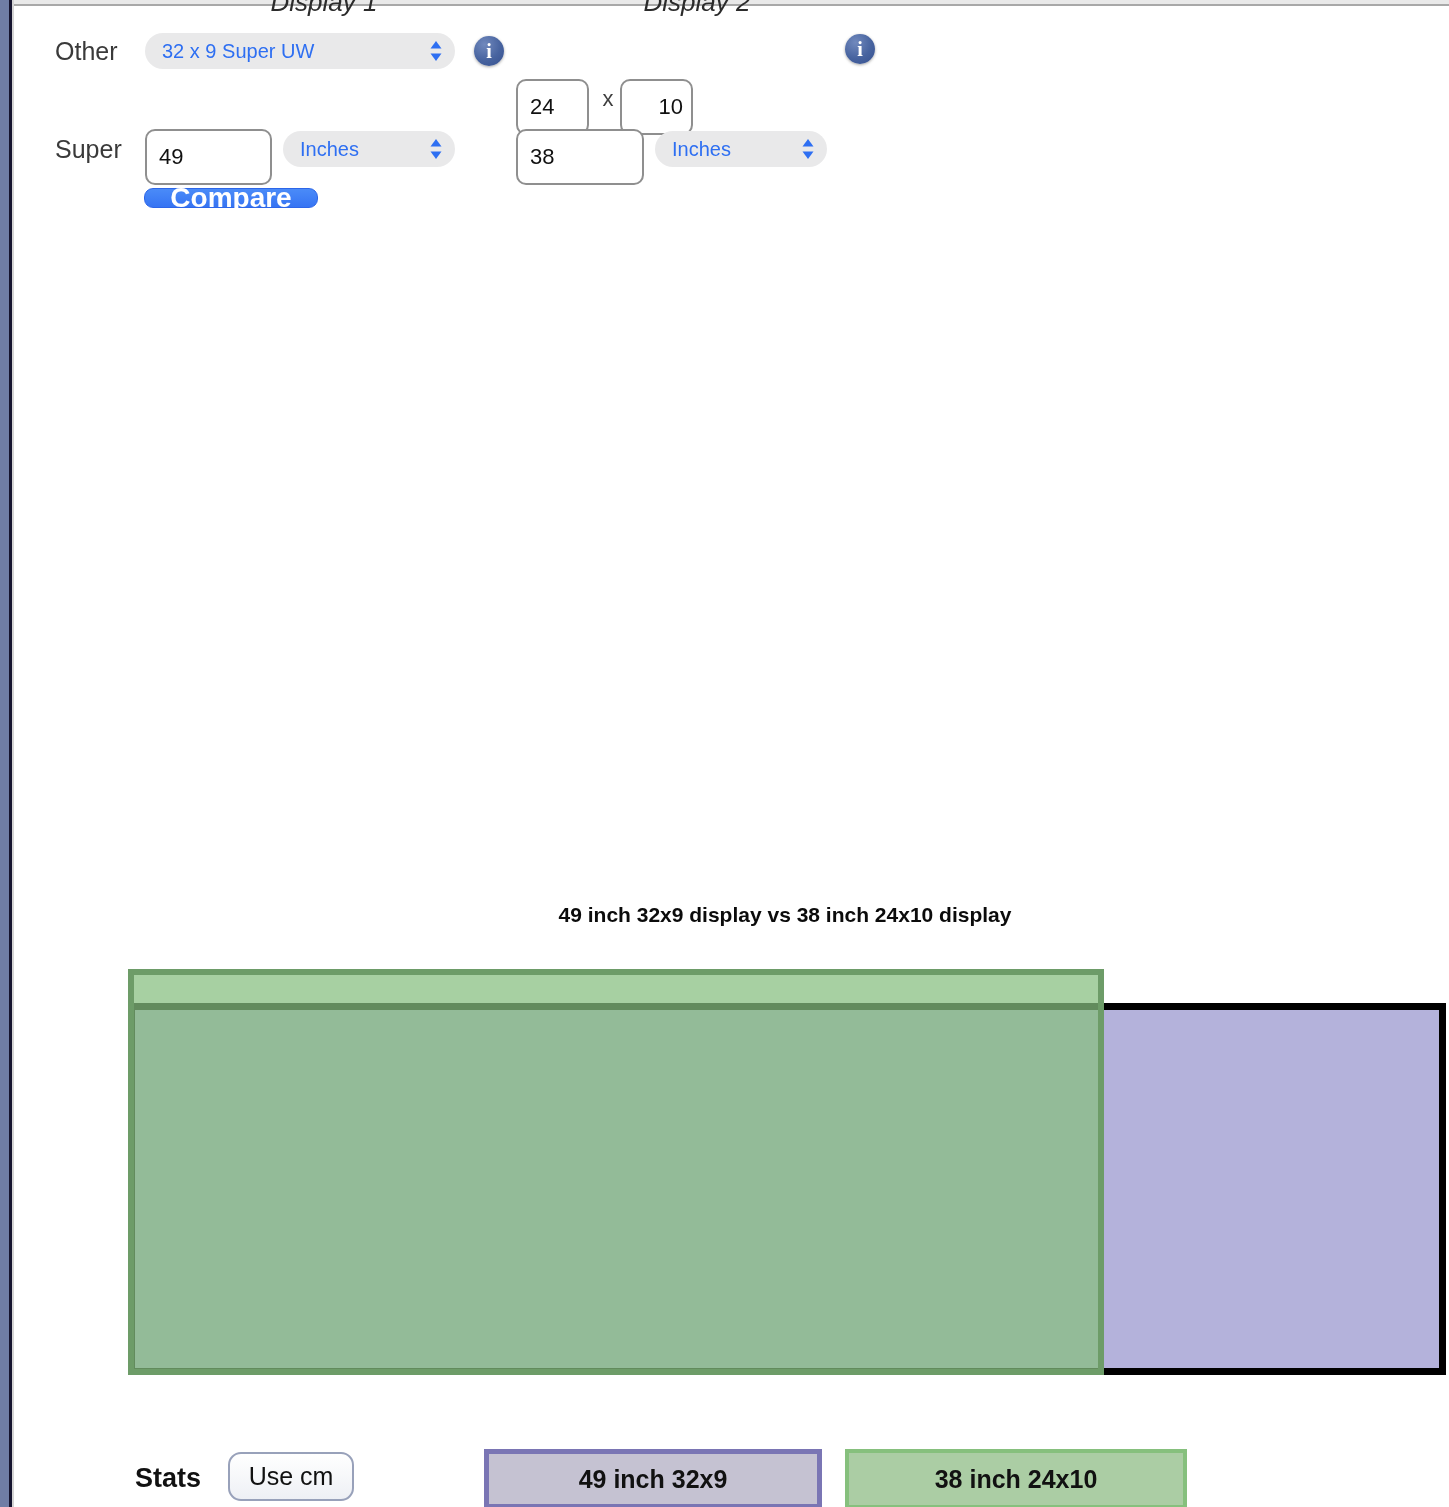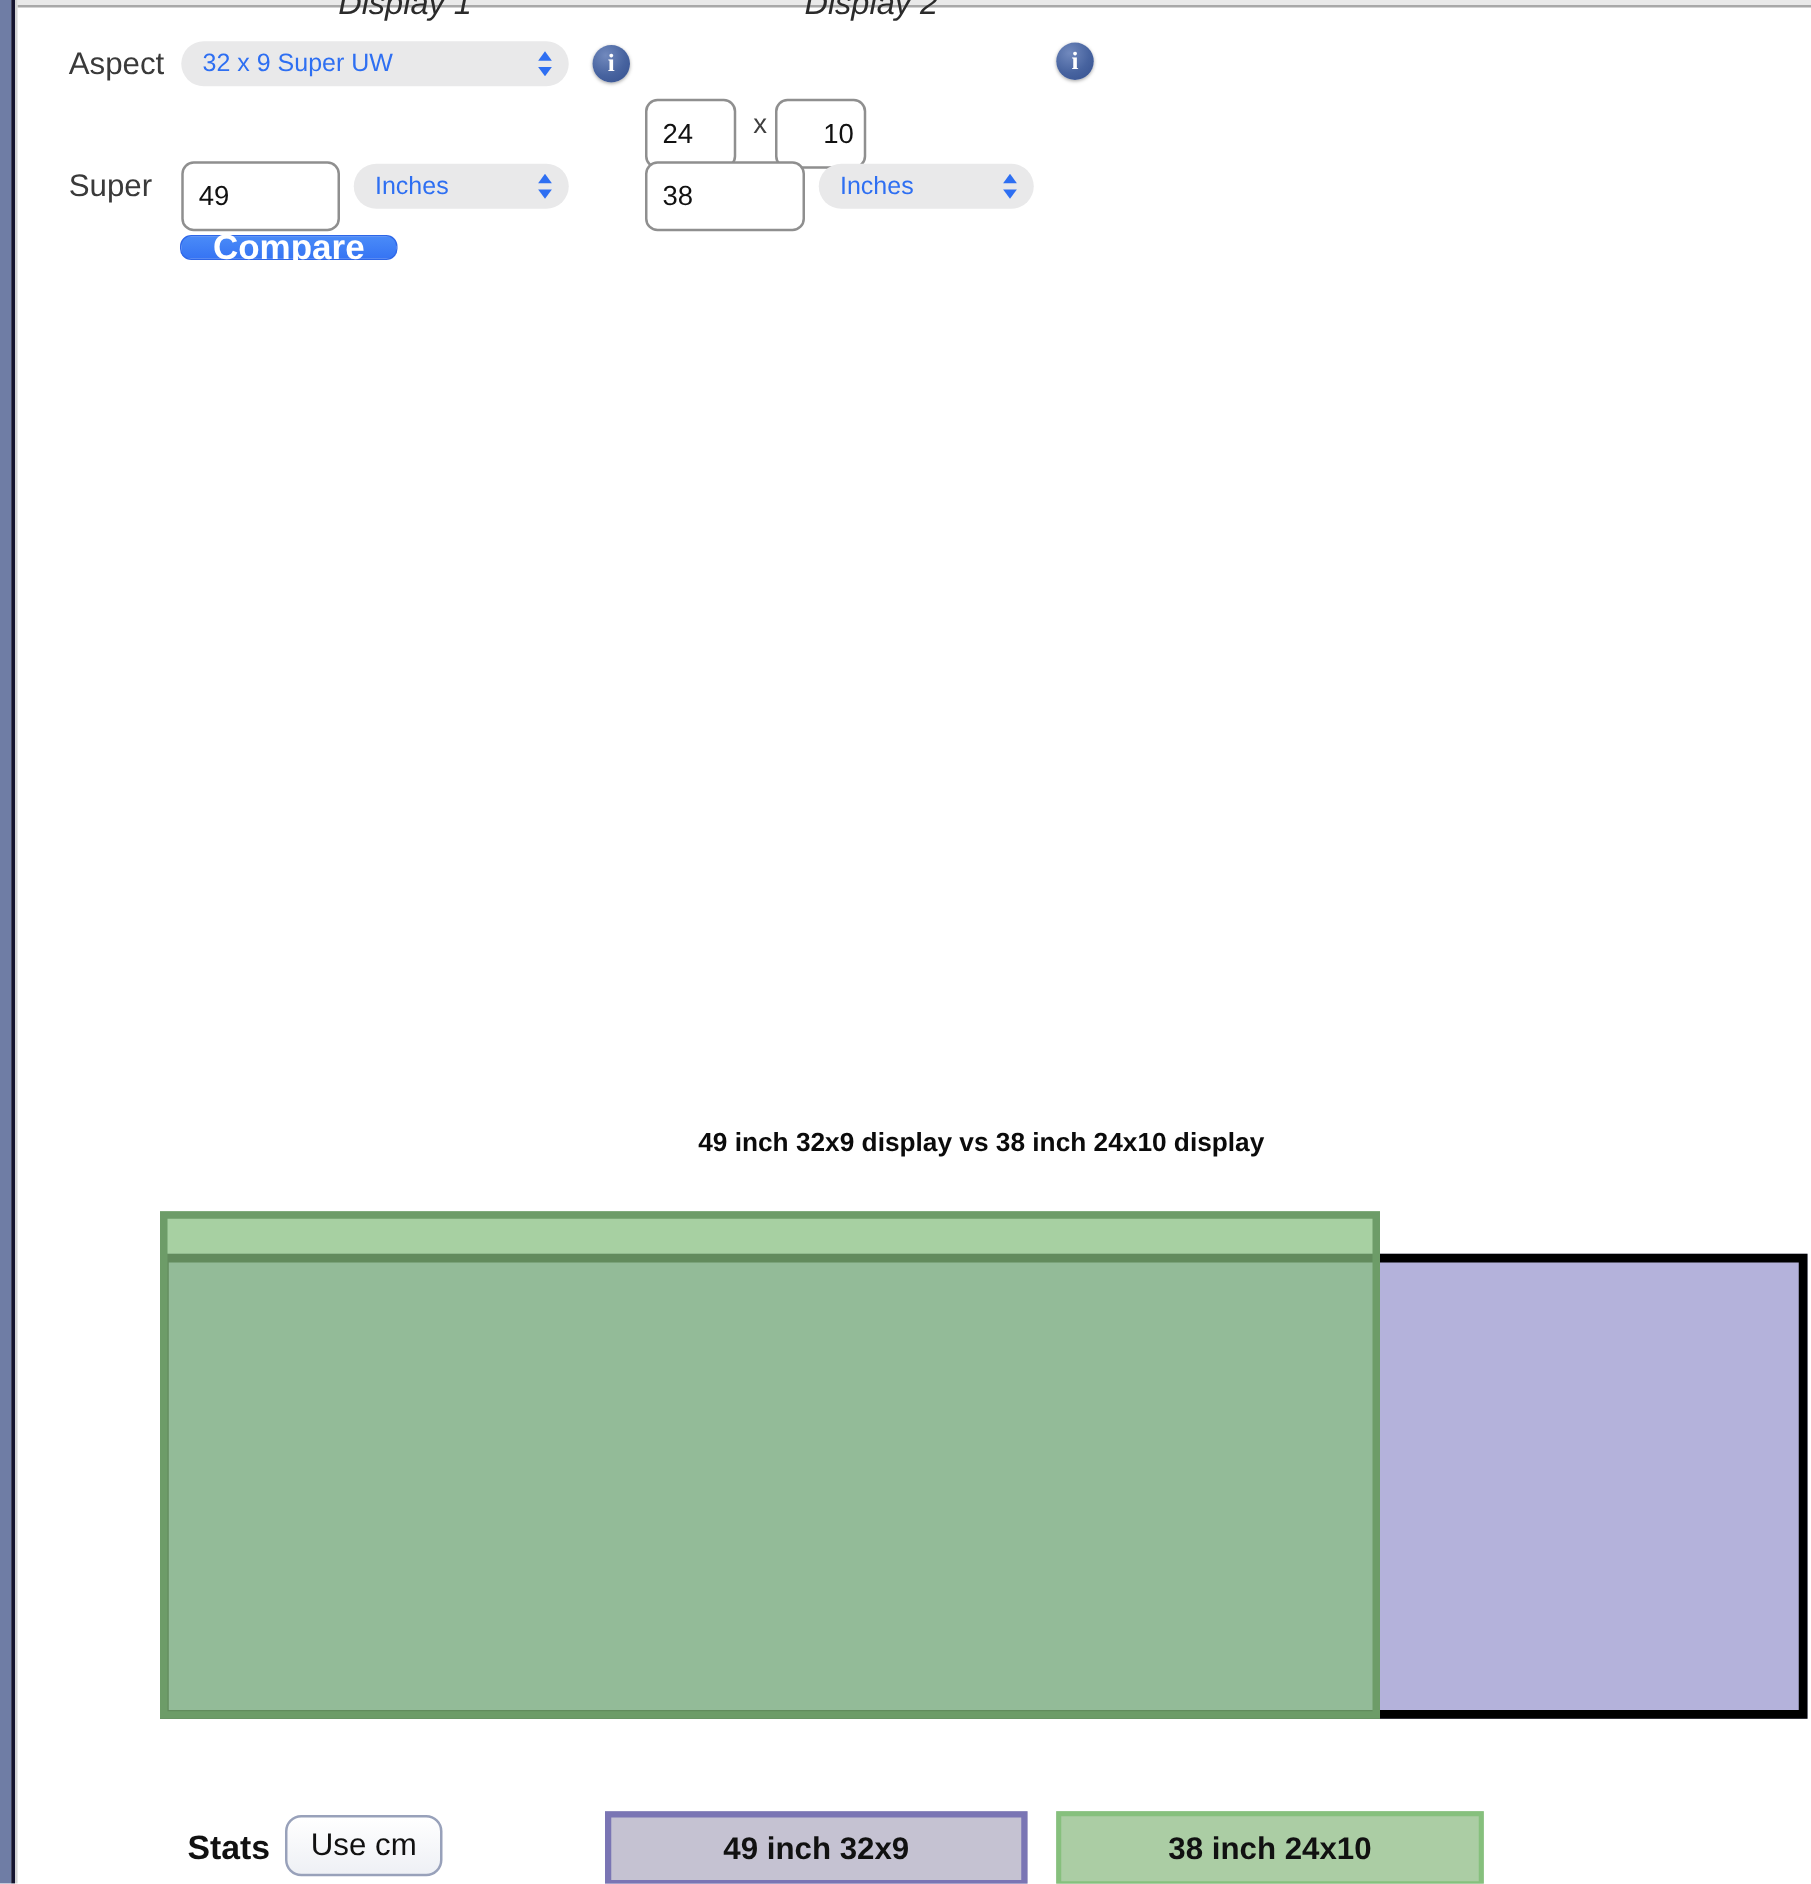--- a/index.html
+++ b/index.html
@@ -92,21 +92,21 @@
   #rect-d1 {
     position: absolute; left: 128px; top: 1003px; width: 1318px; height: 372px;
     background: #b4b2db; border: 7px solid #000000; z-index: 1;
   }
   #rect-d2 {
     position: absolute; left: 128px; top: 969px; width: 976px; height: 406px;
     background: rgba(134,190,127,0.73); border: 6px solid #6d9c68; z-index: 2;
   }
 
   
-  #stats-label { position: absolute; left: 150px; top: 1463px; font-weight: bold;
+  #stats-label { position: absolute; left: 135px; top: 1463px; font-weight: bold;
                  font-size: 27px; color: #111111; z-index: 2; }
   #use-cm-btn {
     position: absolute; left: 228px; top: 1452px; width: 126px; height: 49px;
     border: 2px solid #98a1ba; border-radius: 13px;
     background: linear-gradient(#ffffff, #eef0f5);
     font-family: "Liberation Sans", sans-serif; font-size: 25px; color: #111111;
     display: flex; align-items: center; justify-content: center; cursor: pointer; z-index: 2;
   }
   .legend-badge {
     position: absolute; top: 1449px; height: 60px;
@@ -123,21 +123,21 @@
 
   <div class="top-bar"></div>
   <div class="top-line"></div>
   <div class="edge-strip"></div>
   <div class="edge-dark"></div>
   <div class="edge-light"></div>
 
   <div id="hdr-d1" class="col-header">Display 1</div>
   <div id="hdr-d2" class="col-header">Display 2</div>
 
-  <div id="aspect-label" class="form-label">Aspect</div>
+  <div id="aspect-label" class="form-label">Other</div>
 
   <div id="aspect-select-1" class="select-pill">
     <span class="sel-value">32 x 9 Super UW</span>
     <svg width="14" height="22" viewBox="0 0 14 22">
       <polygon points="7,1 12.5,8.5 1.5,8.5" fill="#2e6ff2"></polygon>
       <polygon points="1.5,13.5 12.5,13.5 7,21" fill="#2e6ff2"></polygon>
     </svg>
   </div>
 
   <div id="info-1" class="info-icon">

